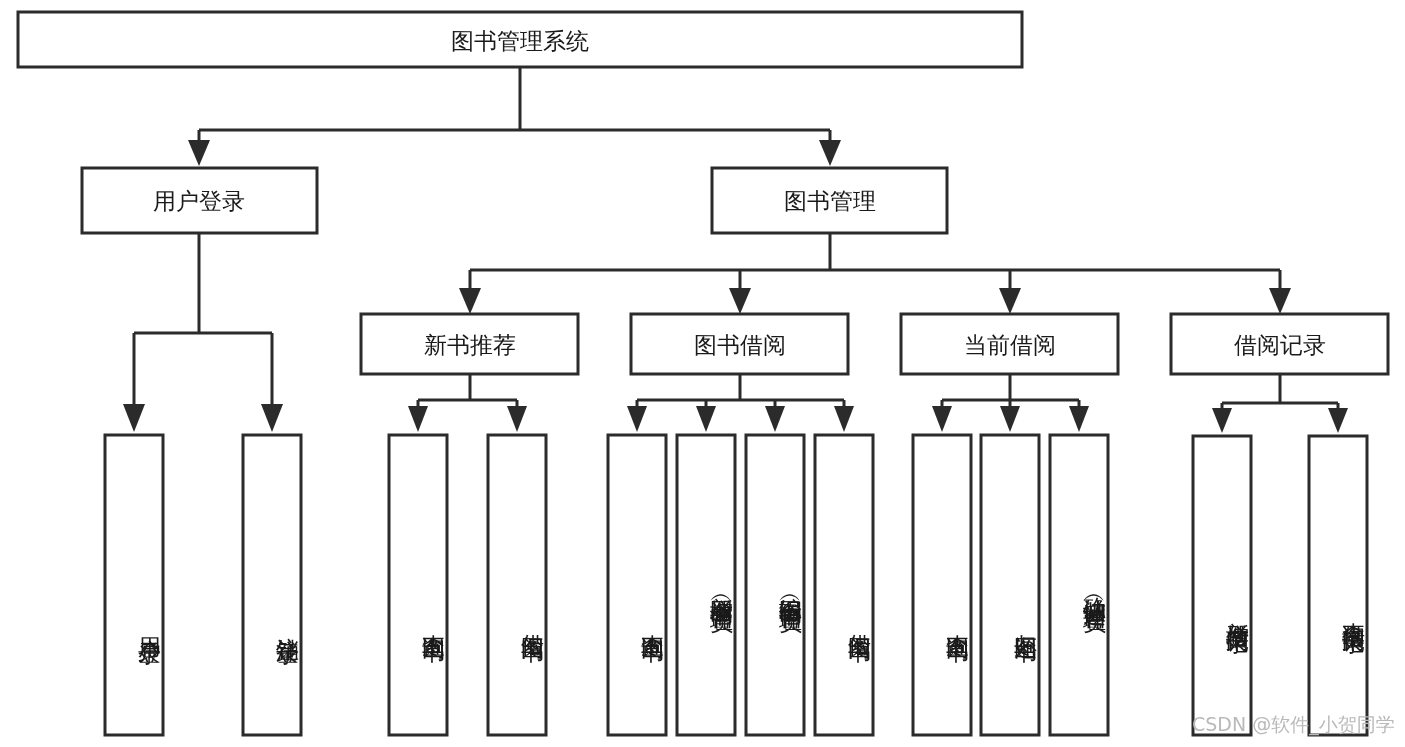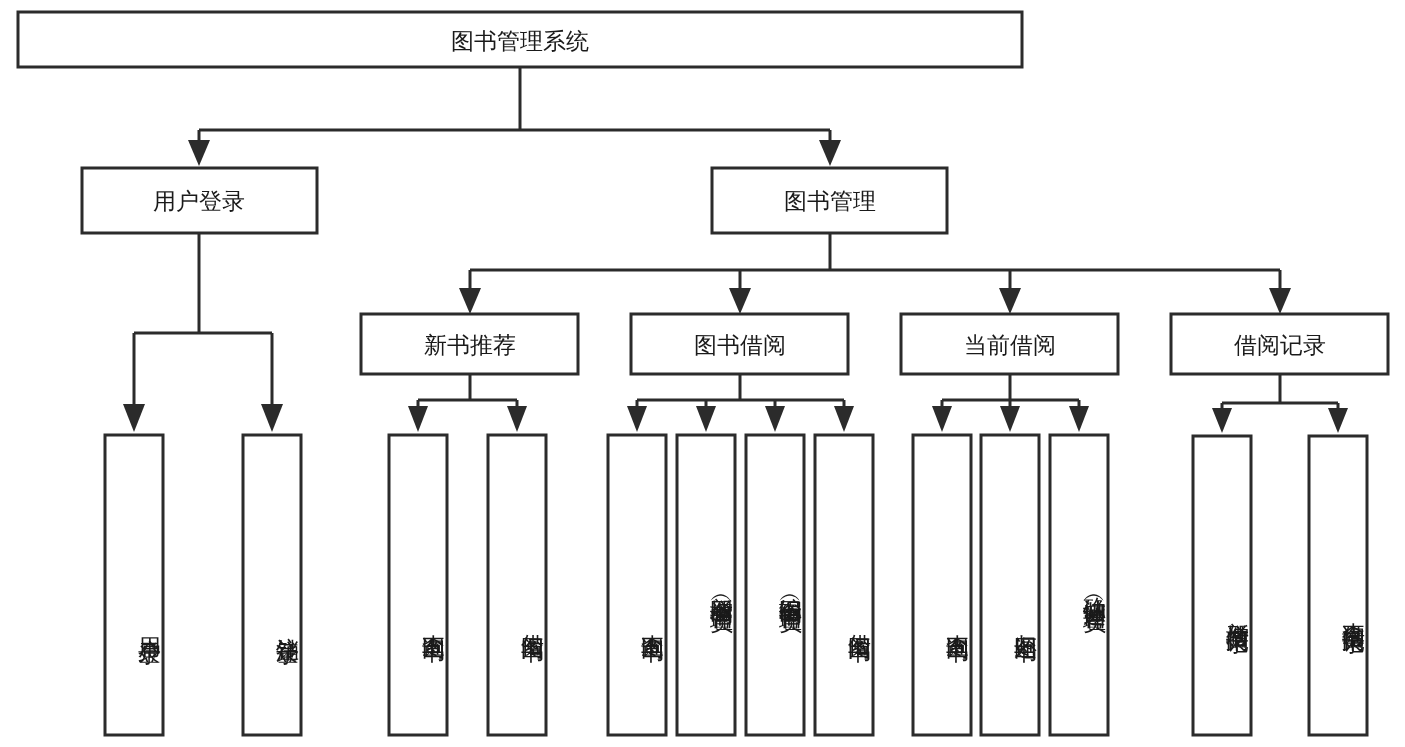--- a/index.html
+++ b/index.html
@@ -205,14 +205,15 @@
   <div class="node-label-v" style="left:746px; top:445px; width:58px; height:285px;">编辑图书（管理员）</div>
   <div class="node-label-v" style="left:815px; top:512px; width:58px; height:215px;">借阅图书</div>
 
   <div class="node-label-v" style="left:913px; top:512px; width:58px; height:215px;">查询图书</div>
   <div class="node-label-v" style="left:981px; top:512px; width:58px; height:215px;">归还图书</div>
   <div class="node-label-v" style="left:1050px; top:445px; width:58px; height:285px;">确认归还（管理员）</div>
 
   <div class="node-label-v" style="left:1193px; top:490px; width:58px; height:240px;">新增借阅记录</div>
   <div class="node-label-v" style="left:1309px; top:490px; width:58px; height:240px;">查询借阅记录</div>
 
+  <div class="watermark" style="left:1192px; top:712px;">CSDN @软件_小贺同学</div>
 
 </div>
 
 </body></html>

